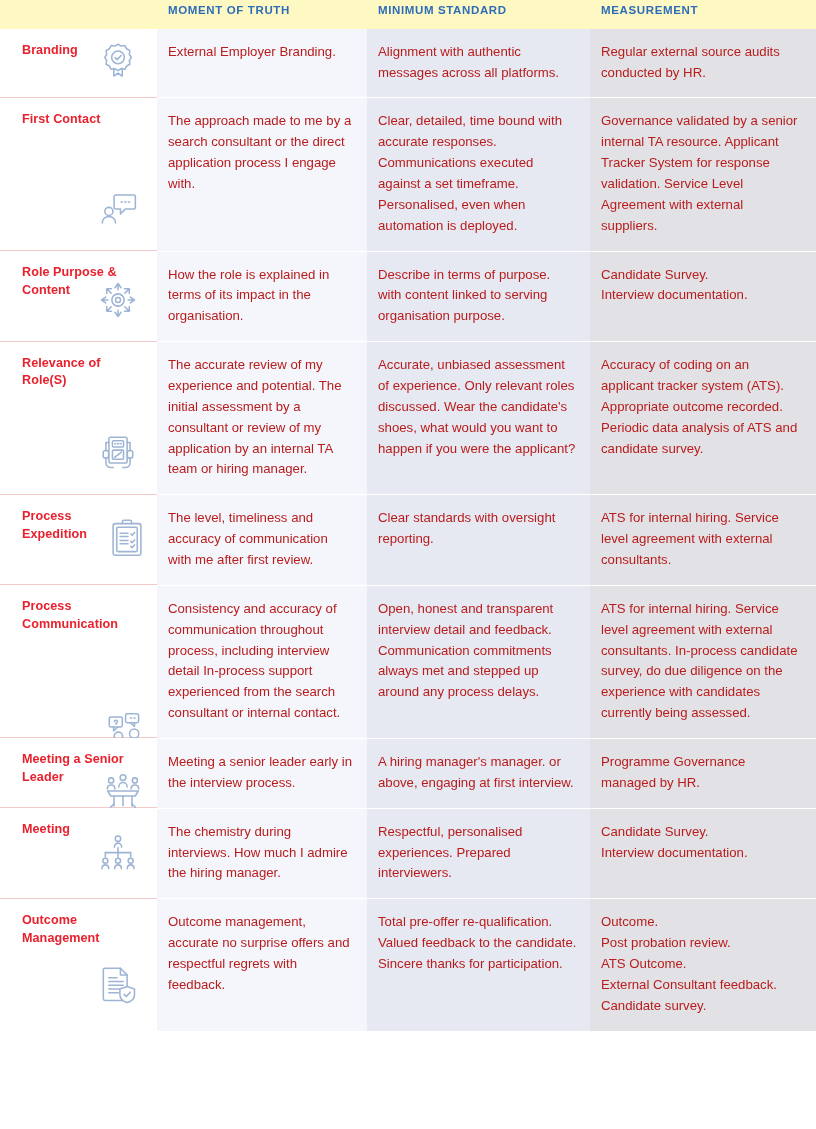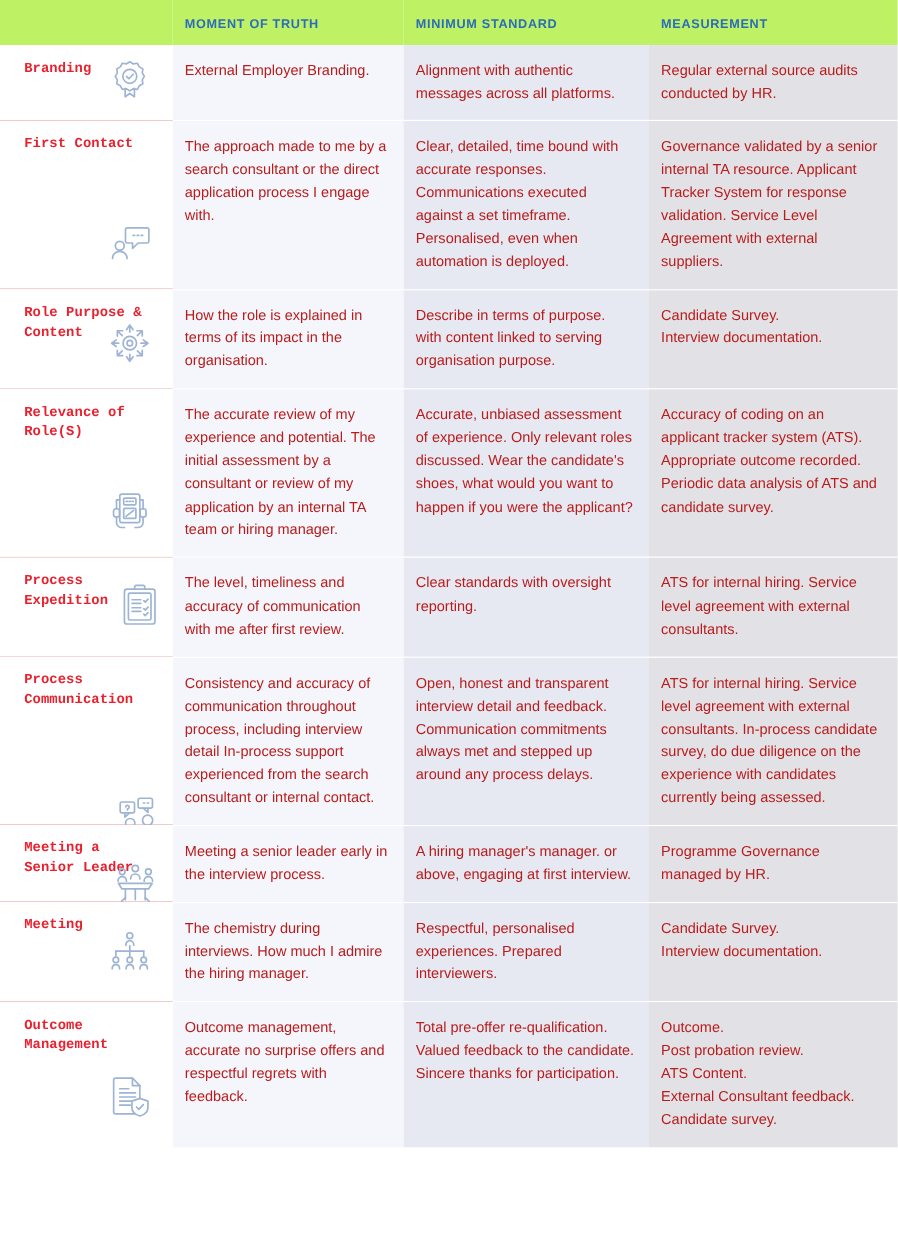--- a/index.html
+++ b/index.html
@@ -28,24 +28,24 @@
     width: 816px;
   }
 
   col.c-label   { width: 157px; }
   col.c-moment  { width: 210px; }
   col.c-minimum { width: 223px; }
   col.c-measure { width: 226px; }
 
   
   thead th {
-    padding: 16px 0 12px 0;
+    padding: 4px 0 12px 0;
     vertical-align: bottom;
     text-align: left;
-    background: #bef264;
+    background: #fef9c3;
     border: 0;
   }
   .hdr-text {
     display: block;
     font-size: 11.5px;
     font-weight: bold;
     letter-spacing: 0.055em;
     color: #2c6cb8;
     text-transform: uppercase;
     line-height: 1.1;
@@ -84,21 +84,20 @@
     box-sizing: border-box;
   }
   .label-text {
     display: block;
     font-size: 12.6px;
     font-weight: bold;
     line-height: 1.42;
     color: #e8212e;
     letter-spacing: 0.005em;
     max-width: 112px;
-    font-family: Liberation Mono, monospace;
   }
 
   .icon-slot {
     position: absolute;
     width: 46px;
     height: 46px;
     pointer-events: none;
   }
   .icon-slot svg {
     display: block;
@@ -477,21 +476,21 @@
             <div class="cell-pad">
               <span class="line">Total pre-offer re-qualification.</span>
               <span class="line">Valued feedback to the candidate.</span>
               <span class="line">Sincere thanks for participation.</span>
             </div>
           </td>
           <td class="col-measure">
             <div class="cell-pad">
               <span class="line">Outcome.</span>
               <span class="line">Post probation review.</span>
-              <span class="line">ATS Content.</span>
+              <span class="line">ATS Outcome.</span>
               <span class="line">External Consultant feedback.</span>
               <span class="line">Candidate survey.</span>
             </div>
           </td>
         </tr>
       </tbody>
   </table>
 </div>
 
 </body></html>

